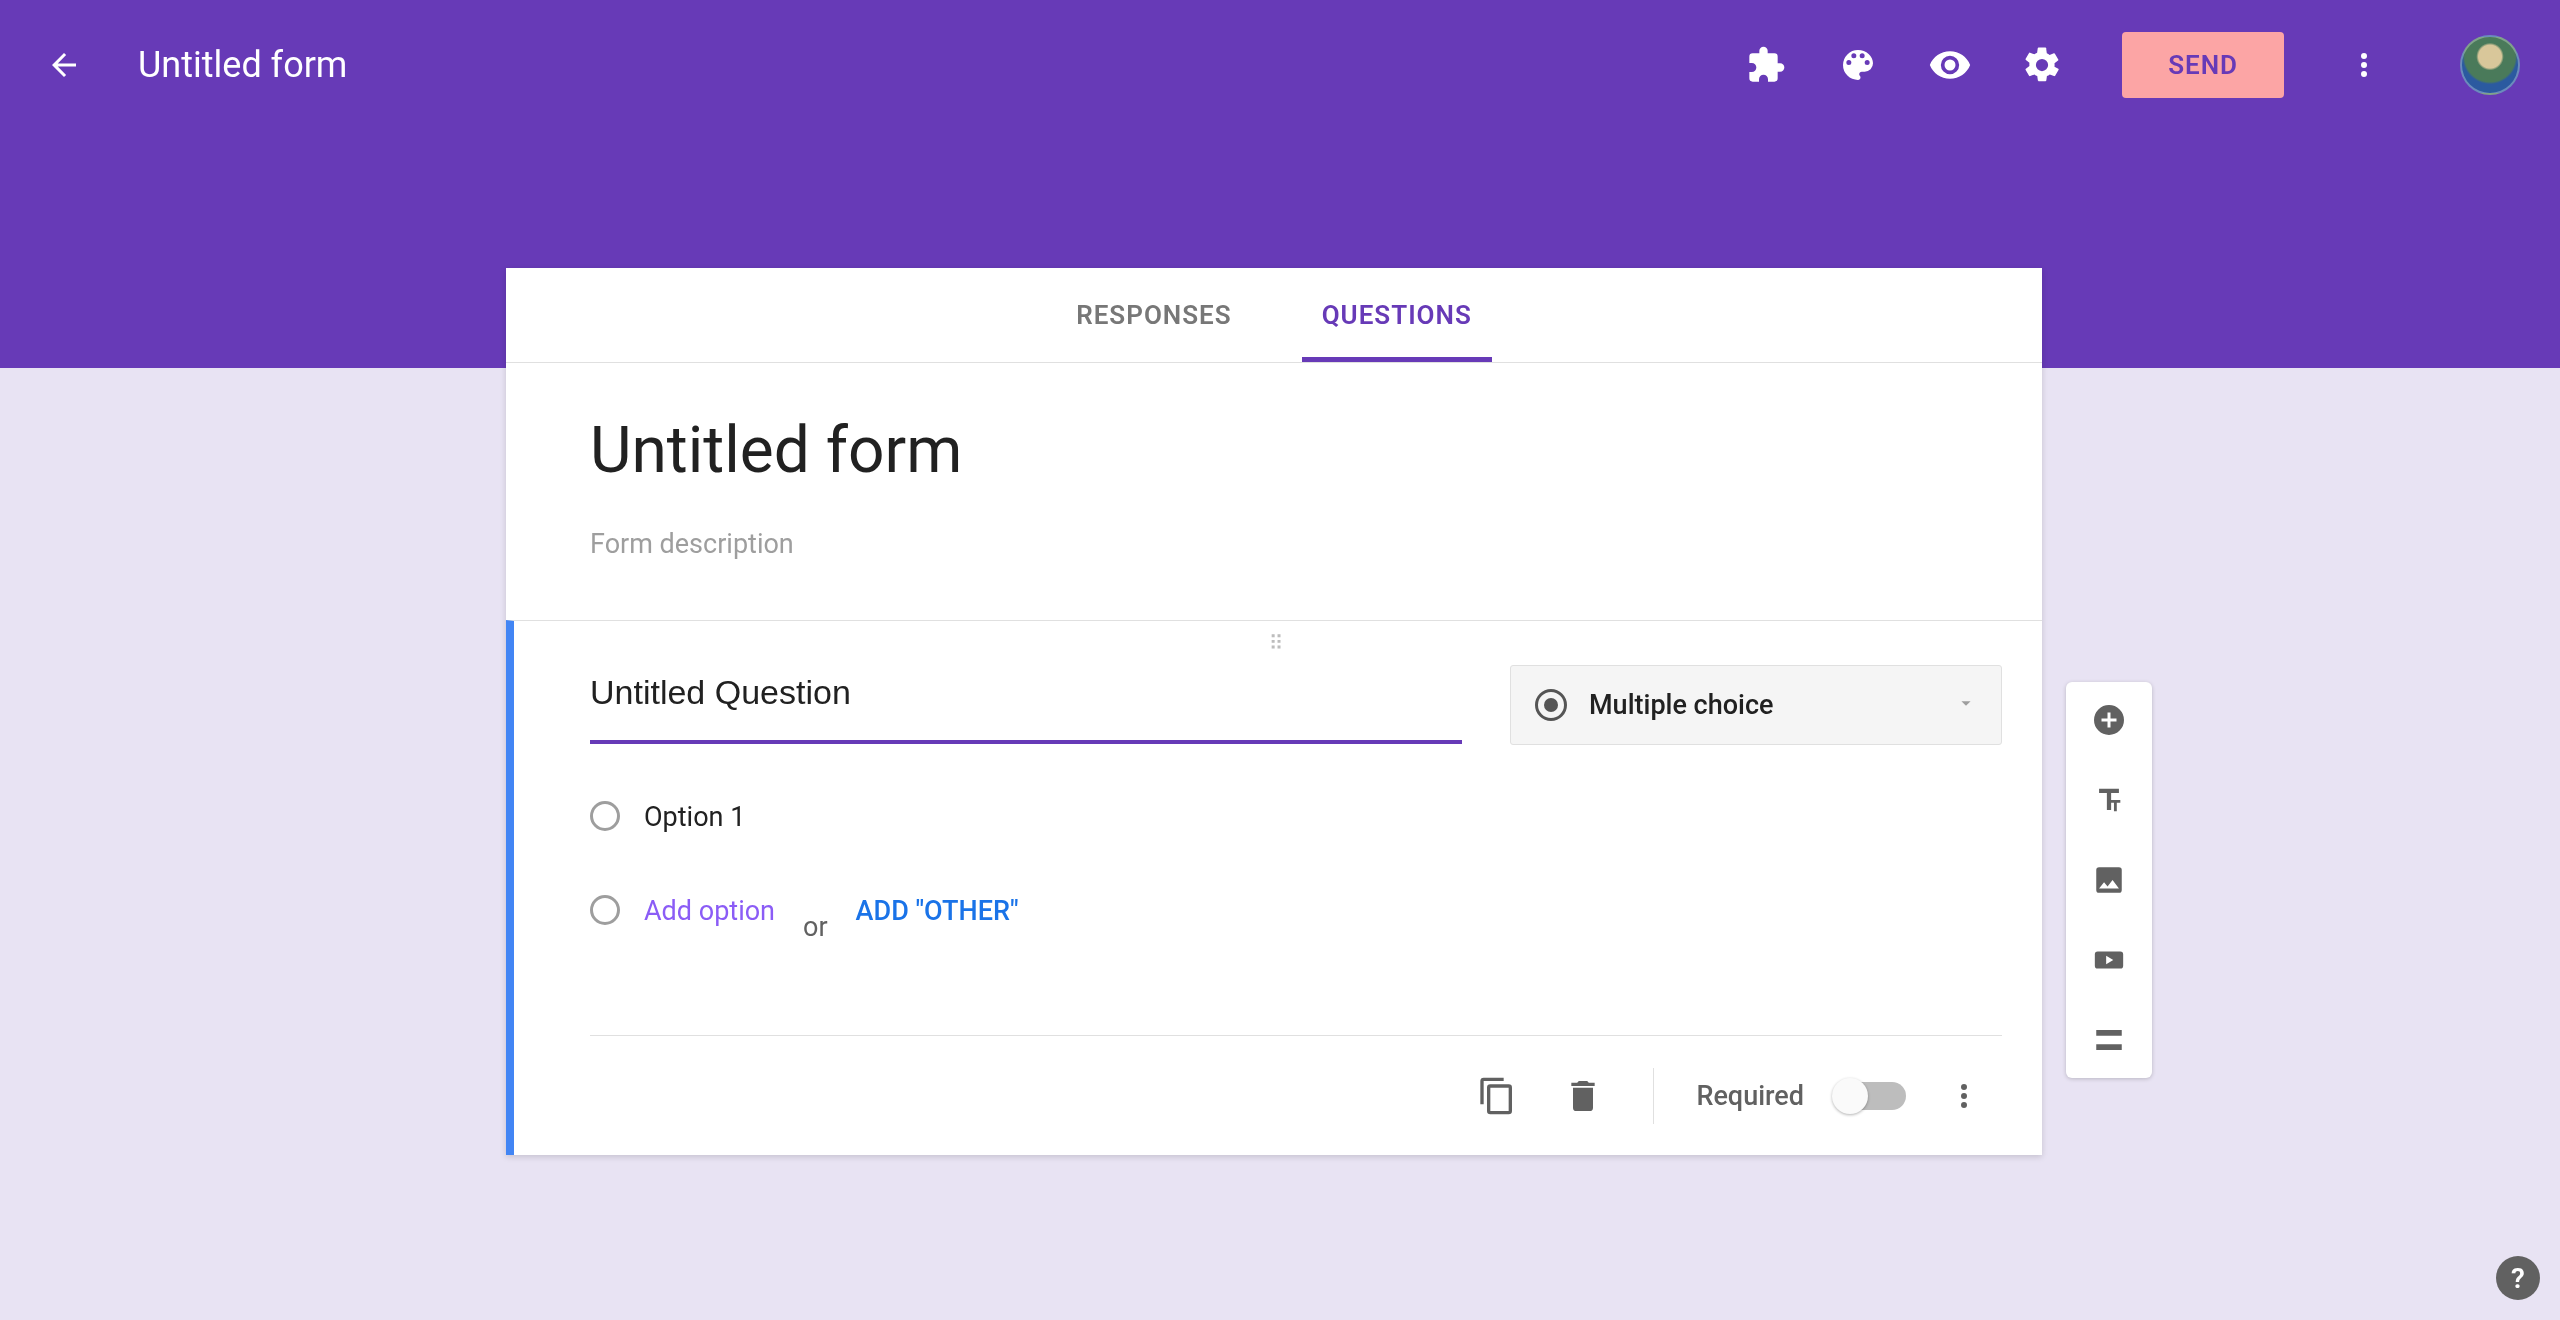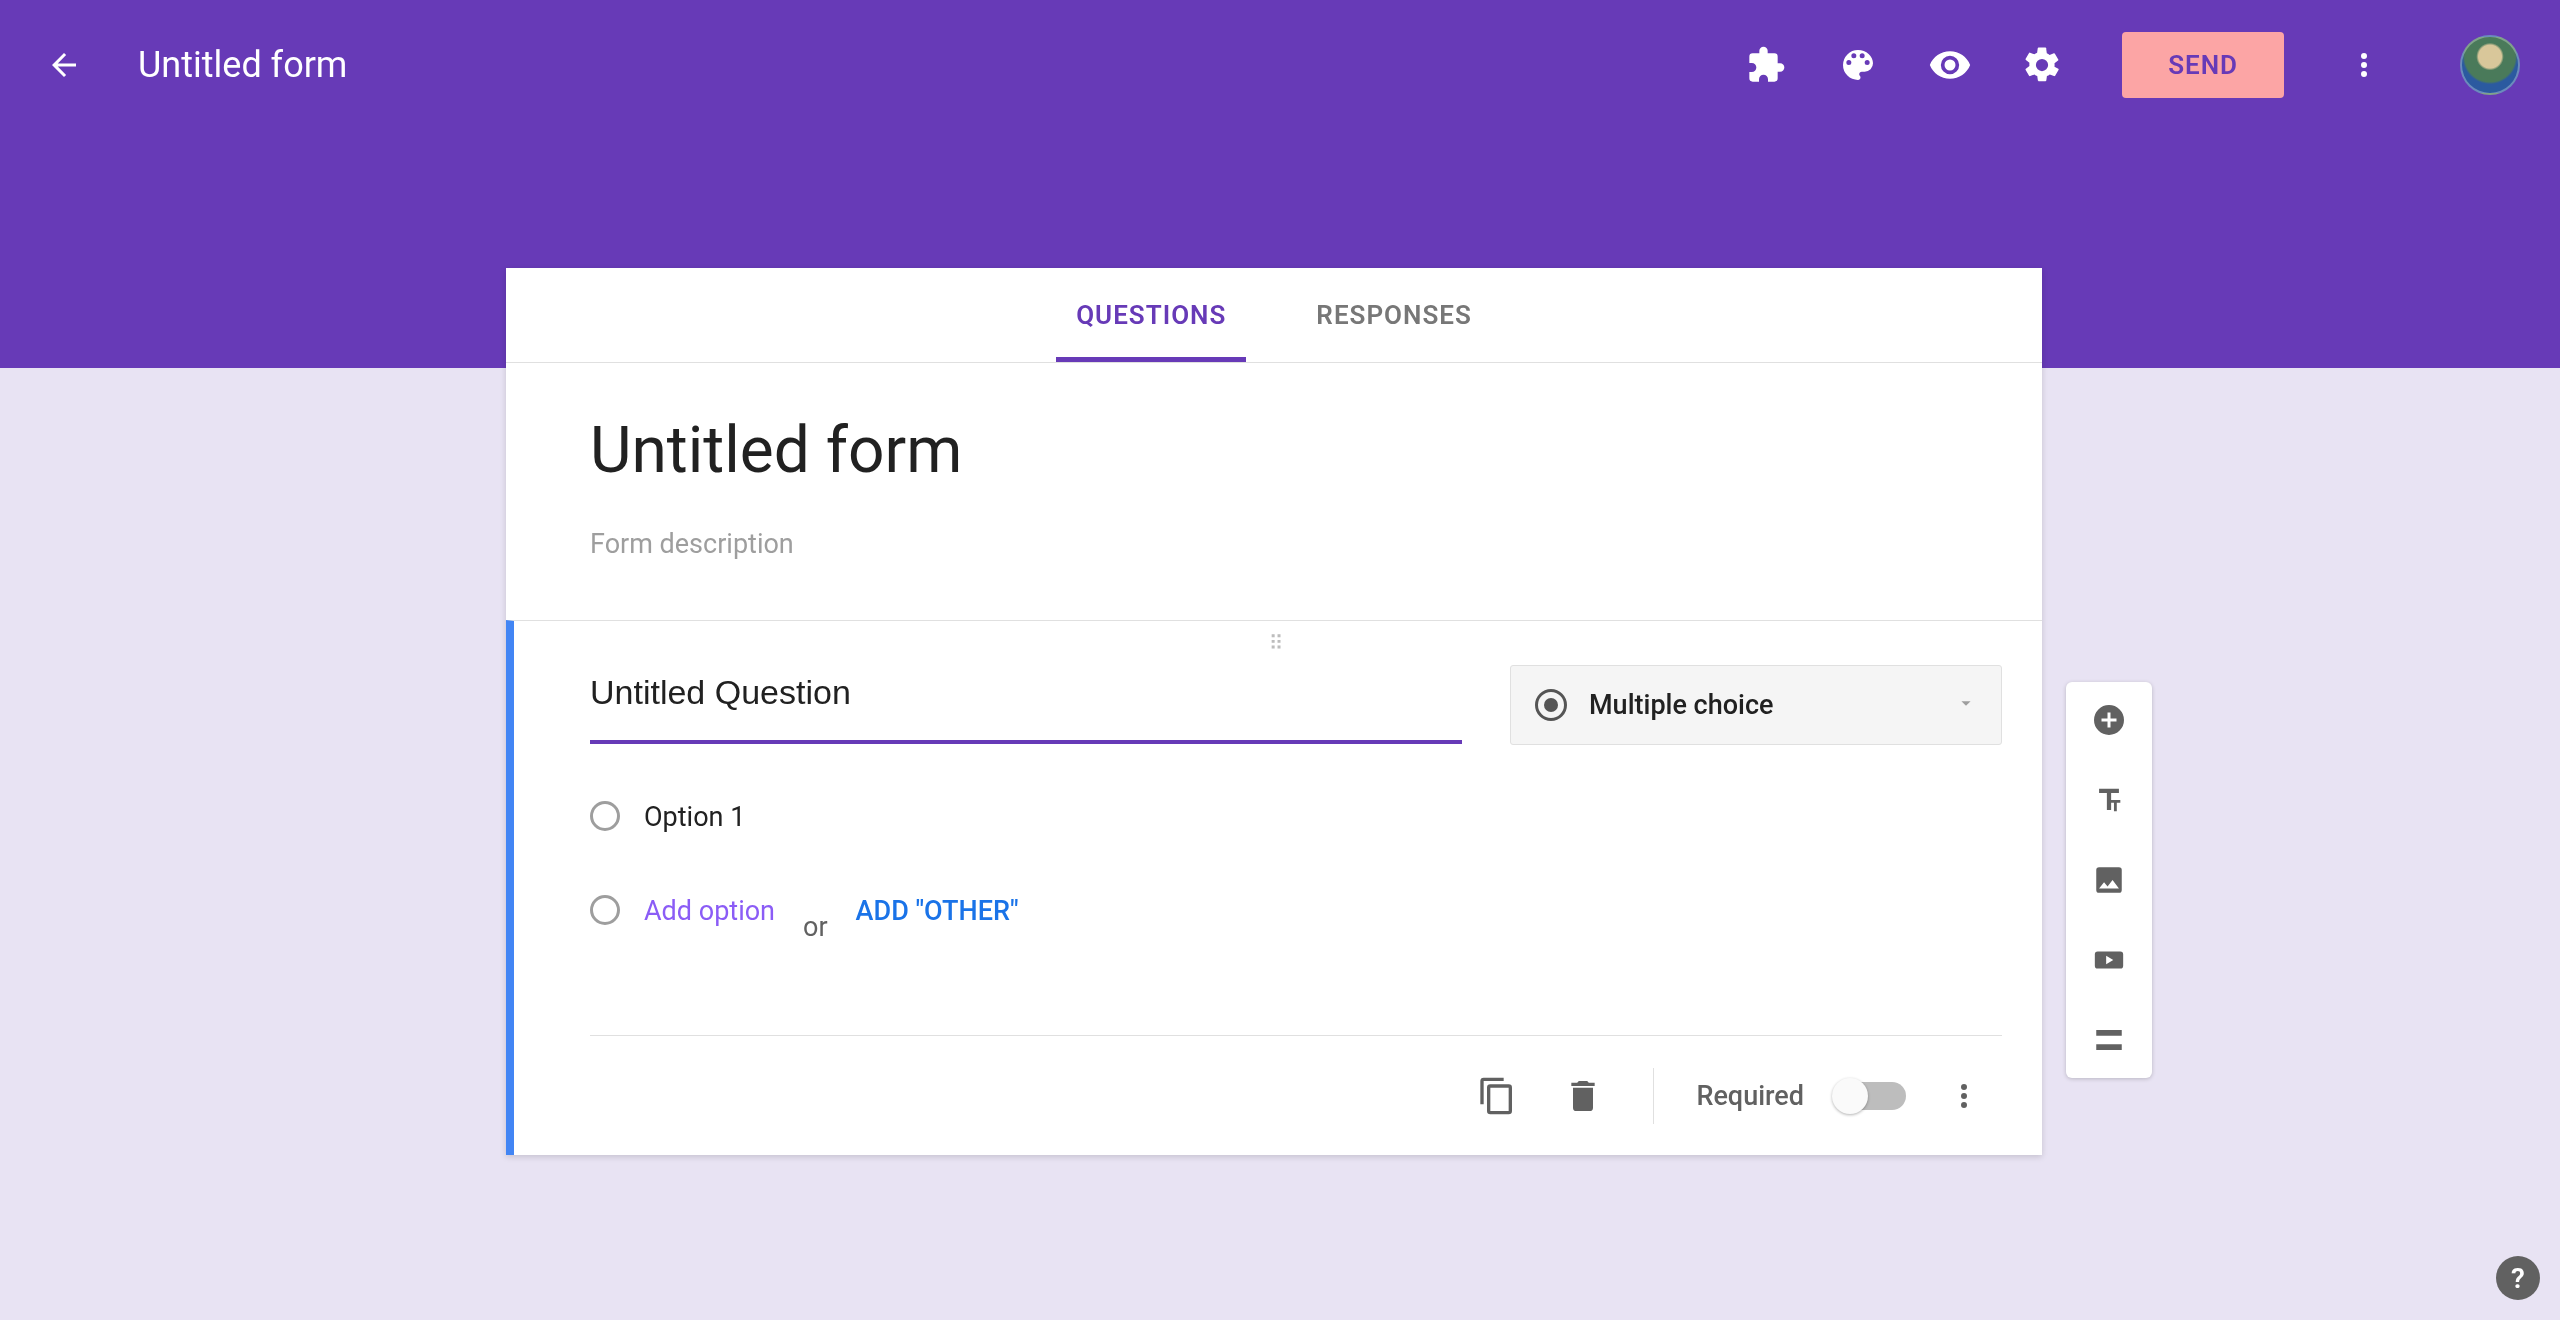--- a/index.html
+++ b/index.html
@@ -219,22 +219,22 @@
   <div class="hicon">
     <svg width="36" height="36" viewBox="0 0 24 24">
         <path fill="#fff" d="M12 8a2 2 0 1 0-2-2 2 2 0 0 0 2 2zm0 2a2 2 0 1 0 2 2 2 2 0 0 0-2-2zm0 6a2 2 0 1 0 2 2 2 2 0 0 0-2-2z"></path>
       </svg>
   </div>
   <div class="avatar"></div>
 </div>
 
 <div class="card">
   <div class="tabs">
+    <div class="tab">RESPONSES</div>
     <div class="tab active">QUESTIONS</div>
-    <div class="tab">RESPONSES</div>
   </div>
 
   <div class="title-block">
     <div class="form-title">Untitled form</div>
     <div class="form-desc">Form description</div>
   </div>
 
   <div class="question-card">
     <div class="drag-handle">⠿</div>
     <div class="q-row">

